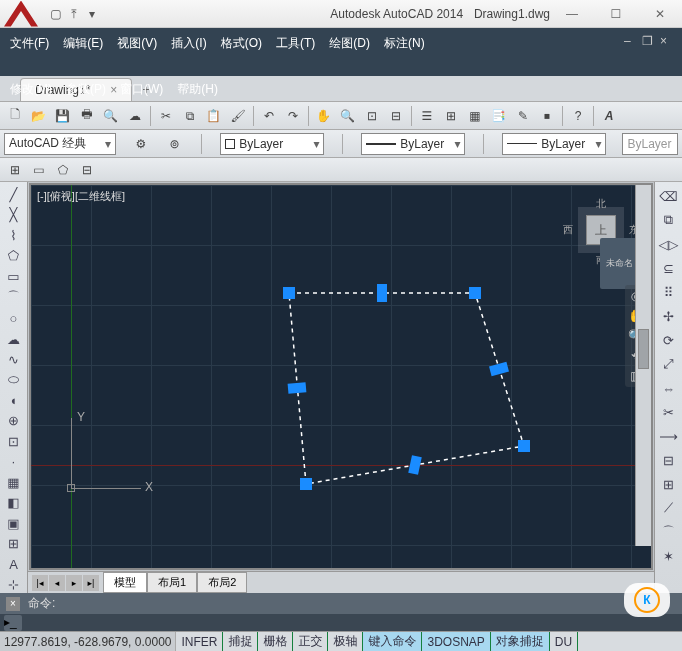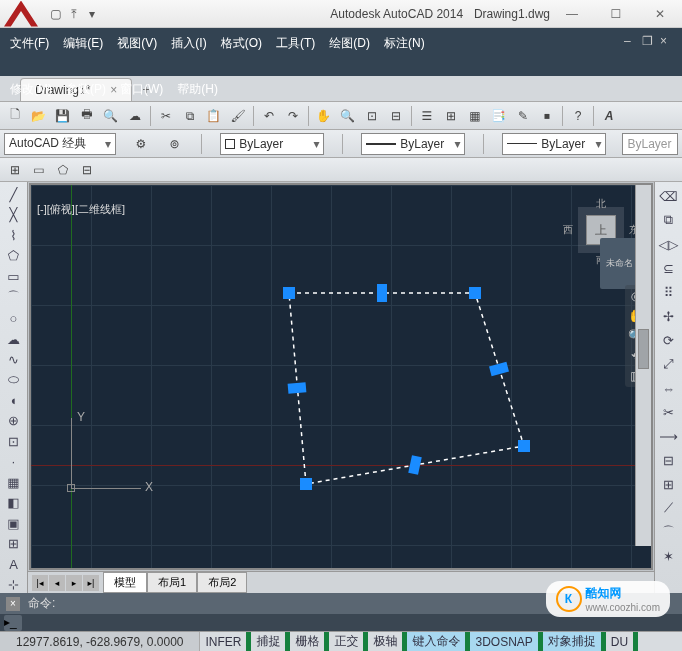--- a/index.html
+++ b/index.html
@@ -26,21 +26,21 @@
 .combo{height:22px;background:#fff;border:1px solid #888;display:flex;align-items:center;padding:0 4px;gap:4px;color:#333}
 .combo .arr{color:#666;margin-left:auto}
 .combo.w1{width:140px}.combo.w2{width:130px}.combo.w3{width:130px}.combo.w4{width:130px}.combo.w5{width:68px}
 .wsrow{height:24px;background:linear-gradient(#eaedf0,#d8dce0);border-bottom:1px solid #aaa;display:flex;align-items:center;gap:2px;padding:0 4px}
 .workarea{position:absolute;top:182px;left:0;right:0;bottom:58px;display:flex}
 .ltools{width:28px;background:linear-gradient(#e4e8ec,#d4d8dc);border-right:1px solid #999;display:flex;flex-direction:column;align-items:center;gap:4px;padding-top:4px}
 .rtools{width:28px;background:linear-gradient(#e4e8ec,#d4d8dc);border-left:1px solid #999;display:flex;flex-direction:column;align-items:center;gap:4px;padding-top:4px}
 .ltools span,.rtools span{width:22px;height:20px;display:flex;align-items:center;justify-content:center;color:#445;cursor:pointer;font-size:13px}
 .canvaswrap{flex:1;display:flex;flex-direction:column;background:#c0c4c8}
 .canvas{flex:1;background:#1a2838;position:relative;border:2px solid #888;margin:1px}
-.vplabel{position:absolute;top:17px;left:6px;color:#ddd;font-size:11px}
+.vplabel{position:absolute;top:4px;left:6px;color:#ddd;font-size:11px}
 .grid{position:absolute;inset:0;background-image:linear-gradient(#2a3a4a 1px,transparent 1px),linear-gradient(90deg,#2a3a4a 1px,transparent 1px);background-size:60px 60px}
 .ucs{position:absolute;left:40px;bottom:80px}
 .ucs .xa{position:absolute;width:70px;height:1px;background:#888}
 .ucs .ya{position:absolute;width:1px;height:70px;background:#888;bottom:0}
 .ucs .xl{position:absolute;left:74px;top:-8px;color:#aaa}
 .ucs .yl{position:absolute;left:6px;top:-78px;color:#aaa}
 .ucs .box{position:absolute;left:-4px;top:-4px;width:8px;height:8px;border:1px solid #888}
 .viewcube{position:absolute;right:16px;top:12px;width:68px;height:68px;text-align:center}
 .viewcube .face{width:30px;height:30px;background:#b8bcc0;border:1px solid #888;margin:18px auto;box-shadow:0 0 0 8px rgba(120,130,140,.3);display:flex;align-items:center;justify-content:center;color:#555}
 .viewcube .n{position:absolute;top:0;left:0;right:0;color:#aaa;font-size:10px}
@@ -57,22 +57,22 @@
 .layouttabs .nav span{width:16px;height:16px;background:#bbb;display:flex;align-items:center;justify-content:center;cursor:pointer;font-size:9px}
 .ltab{padding:2px 10px;background:#e8e8e8;border:1px solid #999;cursor:pointer;font-size:11px}
 .ltab.active{background:#fff}
 .cmdarea{position:absolute;left:0;right:0;bottom:20px;height:38px;background:#4a5662;display:flex;flex-direction:column}
 .cmdhist{flex:1;background:#5a6672;color:#ddd;padding:2px 6px;display:flex;align-items:center}
 .cmdhist .x{width:14px;height:14px;background:#888;color:#fff;margin-right:8px;display:flex;align-items:center;justify-content:center;cursor:pointer;font-size:10px}
 .cmdline{height:20px;background:#3a4652;display:flex;align-items:center;padding:0 4px;gap:6px}
 .cmdline .icon{width:18px;height:16px;background:#5a6672;border-radius:2px}
 .cmdline input{flex:1;background:transparent;border:none;color:#aaa;font-style:italic;outline:none}
 .statusbar{position:absolute;left:0;right:0;bottom:0;height:20px;background:#d8dce0;display:flex;align-items:center;font-size:11px;border-top:1px solid #999}
-.coords{padding:0 16px;color:#333;background:#c8ccd0;height:100%;display:flex;align-items:center;border-right:1px solid #aaa}
-.sbtn{padding:0 5px;height:100%;display:flex;align-items:center;border-right:5px solid #15803d;cursor:pointer;color:#334}
+.coords{padding:0 4px;color:#333;background:#c8ccd0;height:100%;display:flex;align-items:center;border-right:1px solid #aaa}
+.sbtn{padding:0 5px;height:100%;display:flex;align-items:center;border-right:1px solid #15803d;cursor:pointer;color:#334}
 .sbtn.on{background:#a8d8f0}
 .watermark{position:absolute;right:12px;bottom:34px;display:flex;align-items:center;gap:4px;background:rgba(255,255,255,.9);padding:4px 10px;border-radius:14px;font-size:13px;z-index:50}
 .watermark .circ{width:26px;height:26px;border:2px solid #f90;border-radius:50%;display:flex;align-items:center;justify-content:center;color:#09f;font-weight:bold;font-size:12px}
 .watermark .cn{color:#09f;font-weight:bold}
 .watermark .url{color:#888;font-size:10px}
 .vscroll{position:absolute;right:0;top:0;bottom:22px;width:16px;background:#d0d4d8;border-left:1px solid #999}
 .vscroll .thumb{position:absolute;left:2px;right:2px;top:40%;height:40px;background:#a0a4a8;border:1px solid #888}
 .lineswatch{width:30px;height:2px;background:#333;display:inline-block}
 svg.polysvg{position:absolute;inset:0;width:100%;height:100%}
 .redaxis{position:absolute;left:0;right:0;height:1px;background:#6b2020;bottom:102px}
@@ -323,17 +323,13 @@
   <div class="sbtn">正交</div>
   <div class="sbtn">极轴</div>
   <div class="sbtn on">键入命令</div>
   <div class="sbtn on">3DOSNAP</div>
   <div class="sbtn on">对象捕捉</div>
   <div class="sbtn">DU</div>
 </div>
 
 <div class="watermark">
   <div class="circ">К</div>
-  <div>
-    <div class="cn">酷知网</div>
-    <div class="url">www.coozhi.com</div>
-  </div>
 </div>
 
 </body></html>

